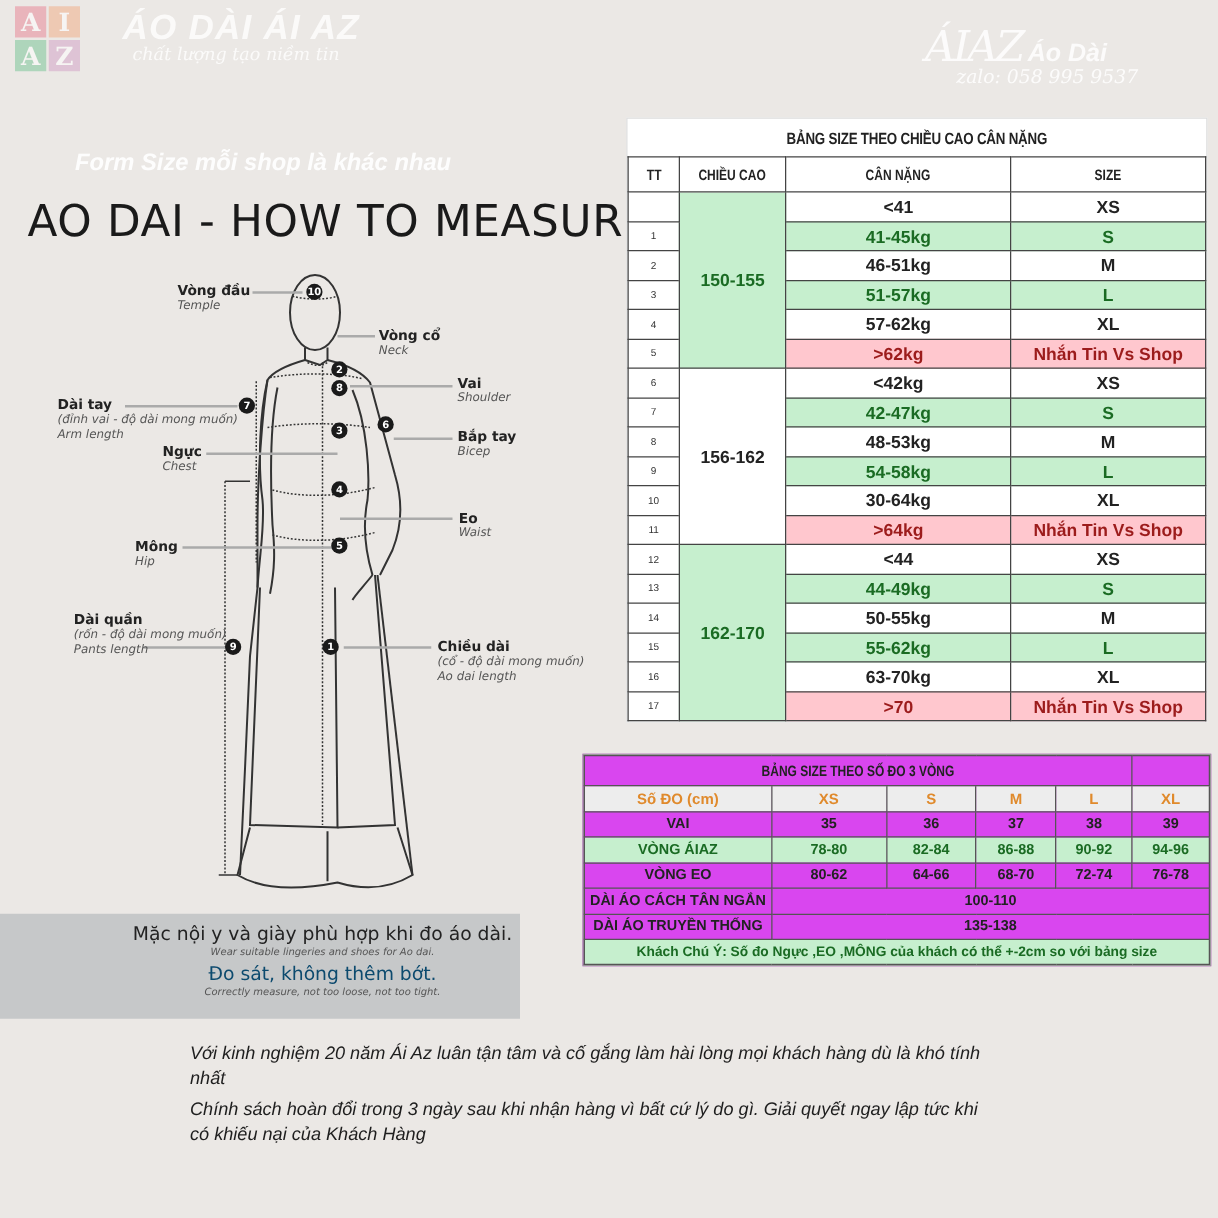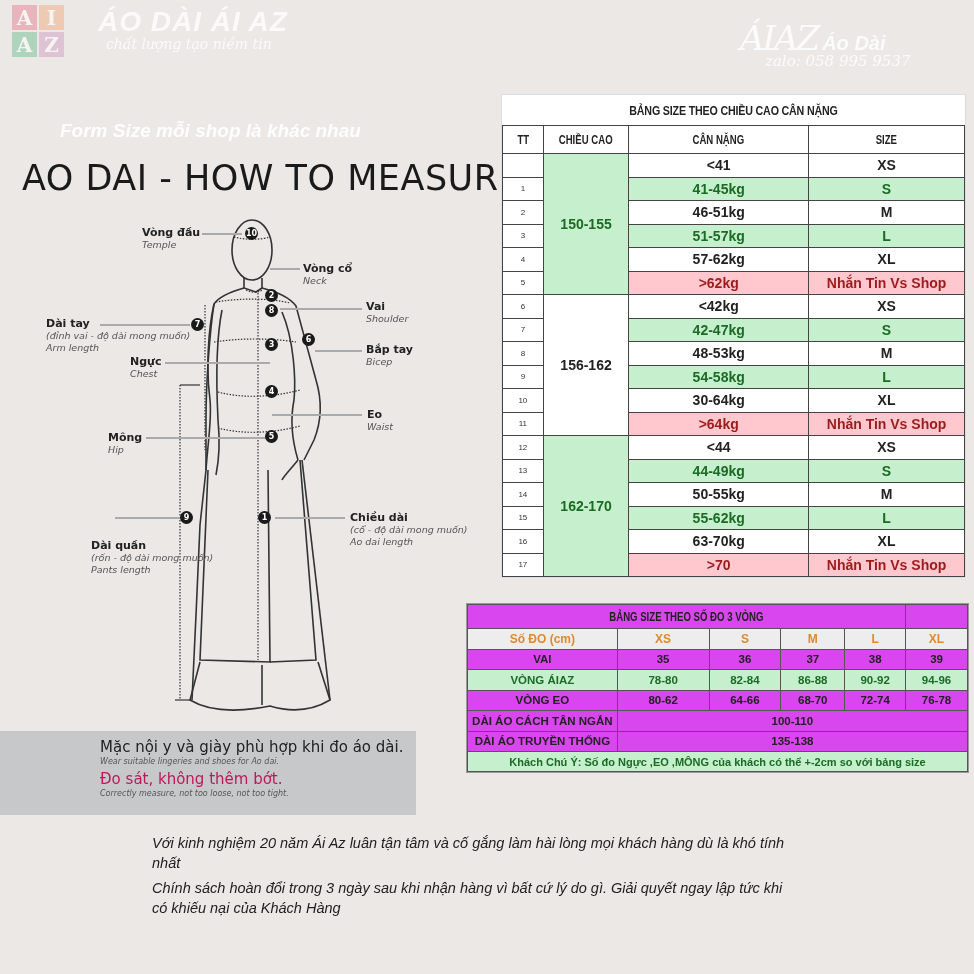--- a/index.html
+++ b/index.html
@@ -24,24 +24,24 @@
   
   .lbl { position: absolute; font-family: "DejaVu Sans", sans-serif; }
   .lbl .t { font-weight: bold; font-size: 11px; color: #222; }
   .lbl .s { font-style: italic; font-size: 9.5px; color: #555; line-height: 12px; }
   .line { position: absolute; height: 1.5px; background: #aaa; }
   .num { position: absolute; width: 13px; height: 13px; border-radius: 50%; background: #1a1a1a; color: #fff; font-size: 8px; font-weight: bold; display: flex; align-items: center; justify-content: center; font-family: "DejaVu Sans", sans-serif; }
 
   .figure { position: absolute; left: 0; top: 0; }
 
   
-  .band { position: absolute; left: 0; top: 731px; width: 416px; height: 84px; background: #c6c8c9; text-align: left; padding-left: 100px; font-family: "DejaVu Sans", sans-serif; }
+  .band { position: absolute; left: 0; top: 731px; width: 416px; height: 84px; background: #c6c8c9; text-align: center; padding-left: 100px; font-family: "DejaVu Sans", sans-serif; }
   .band .a { font-size: 15px; color: #222; margin-top: 7px; }
   .band .b { font-size: 8px; color: #555; font-style: italic; margin-top: 1px; }
-  .band .c { font-size: 15px; color: #be185d; margin-top: 4px; }
+  .band .c { font-size: 15px; color: #0c4a6e; margin-top: 4px; }
   .band .d { font-size: 8px; color: #555; font-style: italic; margin-top: 1px; }
 
   
   .t1wrap { position: absolute; left: 501px; top: 94px; width: 465px; background: #fff; border: 1px solid #ddd; }
   .t1title { height: 30px; display: flex; align-items: center; justify-content: center; font-weight: bold; font-size: 13px; transform: scaleX(.82); letter-spacing: -.2px; }
   table { border-collapse: collapse; width: 100%; }
   .t1 td, .t1 th { border: 1.5px solid #444; text-align: center; height: 23.5px; font-size: 14px; font-weight: bold; padding: 0; }
   .t1 th { font-size: 12px; height: 28px; }
   .t1 th span { display: inline-block; transform: scaleX(.8); }
   .t1 td.tt { font-size: 8px; font-weight: normal; color: #333; }
@@ -170,21 +170,21 @@
   <div class="s">Chest</div>
 </div>
 <div class="lbl" style="left:367px;top:408px;">
   <div class="t">Eo</div>
   <div class="s">Waist</div>
 </div>
 <div class="lbl" style="left:108px;top:431px;">
   <div class="t">Mông</div>
   <div class="s">Hip</div>
 </div>
-<div class="lbl" style="left:59px;top:539px;margin-left:32px;">
+<div class="lbl" style="left:59px;top:489px;">
   <div class="t">Dài quần</div>
   <div class="s">(rốn - độ dài mong muốn)</div>
   <div class="s">Pants length</div>
 </div>
 <div class="lbl" style="left:350px;top:511px;">
   <div class="t">Chiều dài</div>
   <div class="s">(cổ - độ dài mong muốn)</div>
   <div class="s">Ao dai length</div>
 </div>
 

